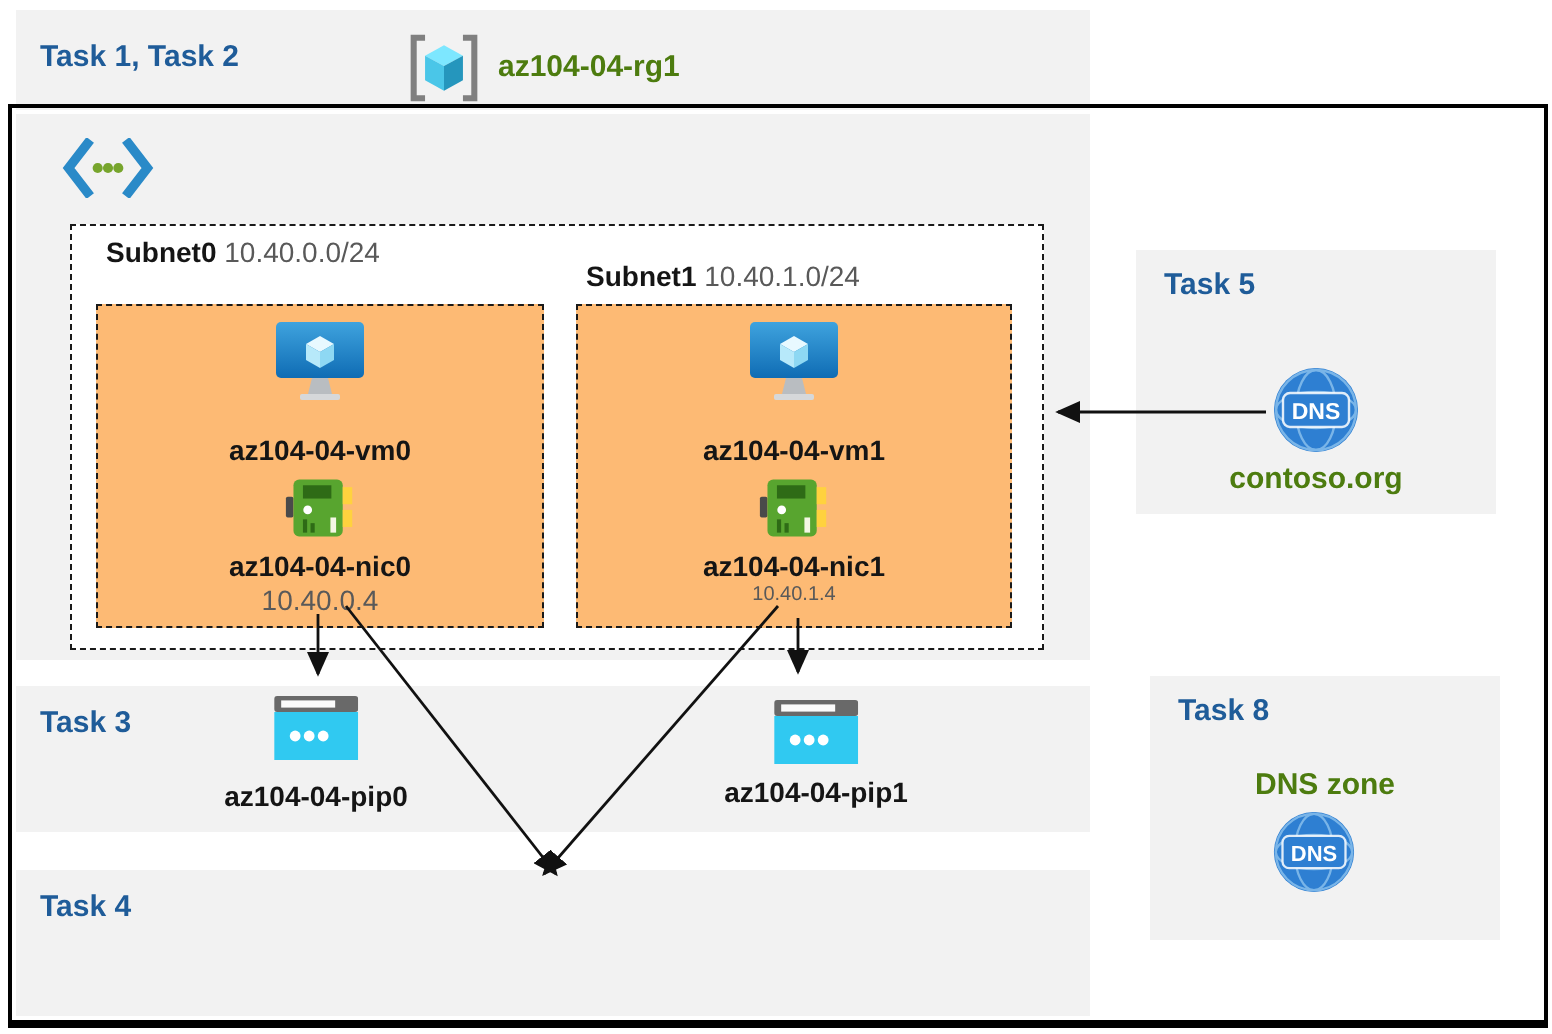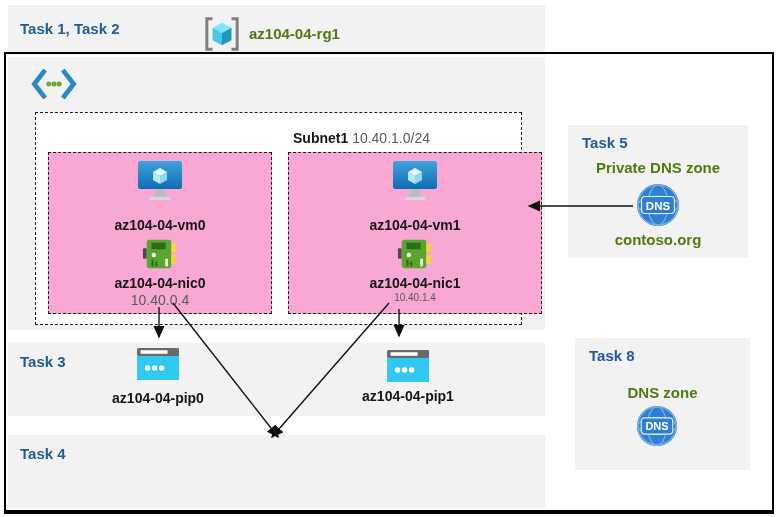--- a/index.html
+++ b/index.html
@@ -11,25 +11,25 @@
   .top-band{left:8px;top:5px;width:537px;height:50px;}
   .task-heading{position:absolute;font-size:15px;font-weight:bold;color:#1f5c99;}
   .bold-label{font-size:14px;font-weight:bold;color:#151515;white-space:nowrap;}
   .big-label{font-size:15px;font-weight:bold;color:#4d7c0f;white-space:nowrap;}
   .dim{color:#595959;font-weight:normal;}
   .vnet-panel{position:absolute;left:8px;top:57px;width:537px;height:273px;background:#f2f2f2;z-index:1;}
   .vnet-header{position:absolute;left:22px;top:12px;display:flex;align-items:center;gap:12px;}
   .vnet-title{font-size:15px;white-space:nowrap;}
   .outer-dashed{position:absolute;left:27px;top:55px;width:487px;height:213px;box-sizing:border-box;
                 border:1.5px dashed #1a1a1a;background:#fff;}
-  .subnet-box{position:absolute;box-sizing:border-box;border:1.5px dashed #1a1a1a;background:#f9a8d4;
+  .subnet-box{position:absolute;box-sizing:border-box;border:1.5px dashed #1a1a1a;background:#fdba74;
               display:flex;flex-direction:column;align-items:center;}
   .subnet-label{position:absolute;font-size:14px;white-space:nowrap;}
   .sn0{left:40px;top:95px;width:224px;height:162px;}
-  .sn1{left:280px;top:95px;width:254px;height:162px;}
+  .sn1{left:280px;top:95px;width:218px;height:162px;}
   .t3-band{left:8px;top:343px;width:537px;height:73px;}
   .t4-band{left:8px;top:435px;width:537px;height:73px;text-align:center;}
   .side-panel{position:absolute;background:#f2f2f2;z-index:1;}
   .t5-panel{left:568px;top:125px;width:180px;height:132px;}
   .t6-panel{left:575px;top:338px;width:175px;height:132px;}
   .center-text{position:absolute;left:0;right:0;text-align:center;}
   .icon-col{position:absolute;display:flex;flex-direction:column;align-items:center;transform:translateX(-50%);}
   .arrows{position:absolute;left:0;top:0;width:776px;height:517px;z-index:5;pointer-events:none;}
   svg{display:block;}
 </style>
@@ -58,20 +58,21 @@
         <path d="M14,3 L4,16 L14,29" fill="none" stroke="#2a8ac8" stroke-width="5" stroke-linecap="square"></path>
         <path d="M36,3 L46,16 L36,29" fill="none" stroke="#2a8ac8" stroke-width="5" stroke-linecap="square"></path>
         <circle cx="19.5" cy="16" r="2.7" fill="#77a52c"></circle>
         <circle cx="25" cy="16" r="2.7" fill="#77a52c"></circle>
         <circle cx="30.5" cy="16" r="2.7" fill="#77a52c"></circle>
       </svg>
     </div>
 
     <div class="outer-dashed"></div>
 
+    <div class="subnet-label" style="left:45px;top:61px"><b>Subnet0</b> <span class="dim">10.40.0.0/24</span></div>
     <div class="subnet-label" style="left:285px;top:73px"><b>Subnet1</b> <span class="dim">10.40.1.0/24</span></div>
 
     <div class="subnet-box sn0">
       <svg style="margin-top:5px" width="50" height="44" viewBox="0 0 50 42">
         <defs>
             <linearGradient id="vmg0" x1="0" y1="0" x2="0" y2="1">
           <stop offset="0" stop-color="#3fa3de"></stop>
               <stop offset="1" stop-color="#0f6cb4"></stop>
             </linearGradient>
           </defs>
@@ -155,21 +156,20 @@
       <div class="bold-label" style="margin-top:6px">az104-04-pip1</div>
     </div>
   </div>
 
   <div class="band t4-band">
     <span class="task-heading" style="left:12px;top:10px">Task 4</span>
   </div>
 
   <div class="side-panel t5-panel">
     <span class="task-heading" style="left:14px;top:9px">Task 5</span>
-    <div class="center-text big-label" style="top:34px">Private DNS zone</div>
     <svg style="position:absolute;left:68px;top:58px" width="44" height="44" viewBox="0 0 44 44">
       <circle cx="22" cy="22" r="21" fill="#2e7fd2"></circle>
       <circle cx="22" cy="22" r="20" fill="none" stroke="#7ab5e8" stroke-width="1.2"></circle>
       <ellipse cx="22" cy="22" rx="10" ry="20" fill="none" stroke="#7ab5e8" stroke-width="1.2"></ellipse>
       <ellipse cx="22" cy="22" rx="20" ry="9" fill="none" stroke="#7ab5e8" stroke-width="1.2"></ellipse>
       <rect x="5.5" y="13.5" width="33" height="17" rx="3.5" fill="#2e7fd2" stroke="rgba(255,255,255,0.85)" stroke-width="1.2"></rect>
       <text x="22" y="26.5" text-anchor="middle" font-size="11.5" font-weight="bold" fill="#fff" font-family="Liberation Sans, sans-serif">DNS</text>
     </svg>
     <div class="center-text big-label" style="top:106px">contoso.org</div>
   </div>

